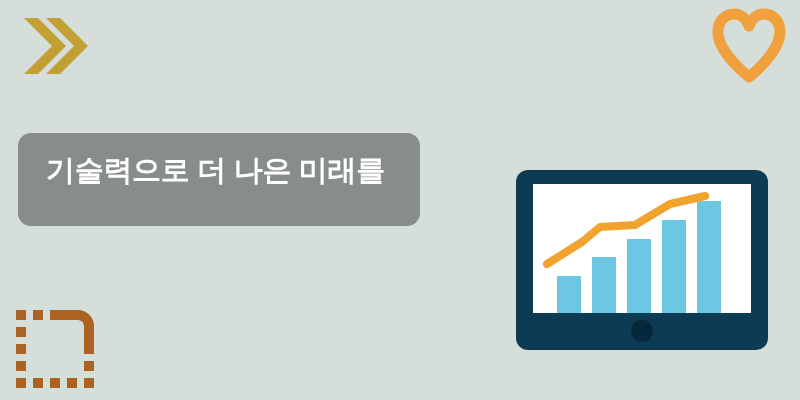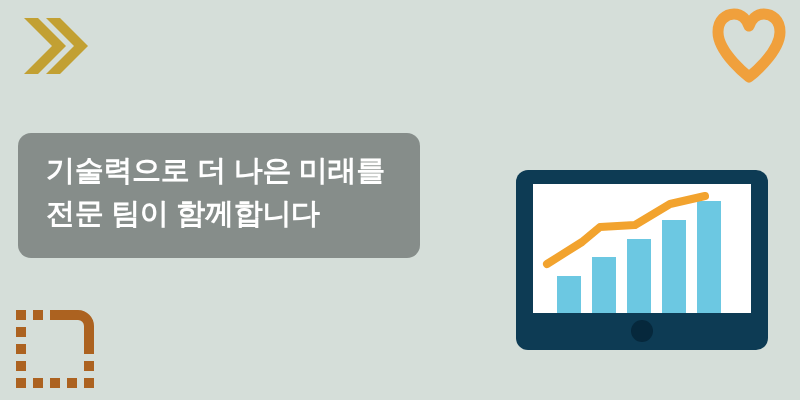--- a/index.html
+++ b/index.html
@@ -37,21 +37,21 @@
     width: 78px;
     height: 76px;
   }
 
   
   #headline-plate {
     position: absolute;
     left: 18px;
     top: 133px;
     width: 402px;
-    height: 125px;
+    height: 93px;
     background: #868d8a;
     border-radius: 13px;
     box-sizing: border-box;
     padding: 16px 12px 0 28px;
   }
   .headline-line {
     color: #ffffff;
     font-size: 29px;
     font-weight: bold;
     line-height: 43px;
@@ -90,21 +90,20 @@
   </div>
 
   <div id="heart-mark">
     <svg width="78" height="76" viewBox="0 0 78 76" aria-hidden="true">
       <path d="M39 69 C 39 69, 8 45, 8 24 C 8 12, 16 6, 24 6 C 32 6, 37 12, 39 18 C 41 12, 46 6, 54 6 C 62 6, 70 12, 70 24 C 70 45, 39 69, 39 69 Z" fill="none" stroke="#f0a03c" stroke-width="11" stroke-linejoin="round" stroke-linecap="round"></path>
     </svg>
   </div>
 
   <div id="headline-plate">
     <div class="headline-line">기술력으로 더 나은 미래를</div>
-    <div class="headline-line">전문 팀이 함께합니다</div>
   </div>
 
   <div id="corner-badge">
     <svg width="80" height="86" viewBox="0 0 80 86" aria-hidden="true">
       <g fill="#ac6220">
 
         <rect x="0" y="8" width="10" height="10"></rect>
         <rect x="17" y="8" width="10" height="10"></rect>
 
         <rect x="0" y="25" width="10" height="10"></rect>

